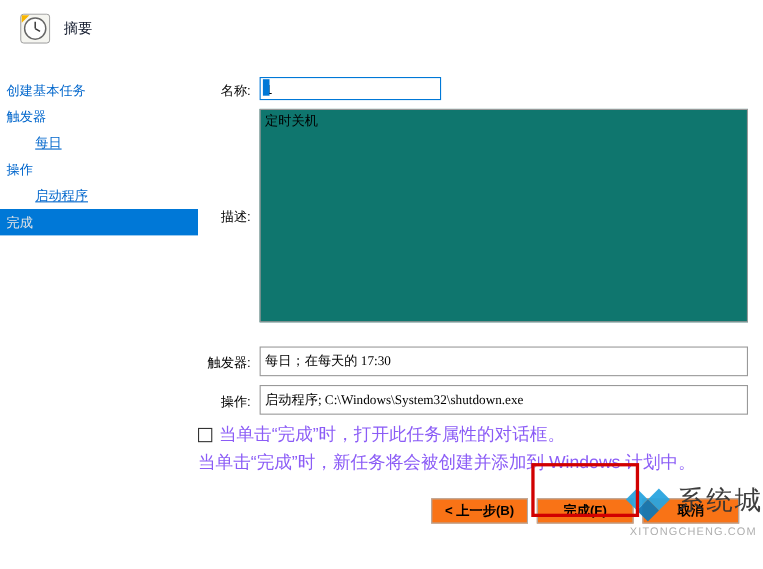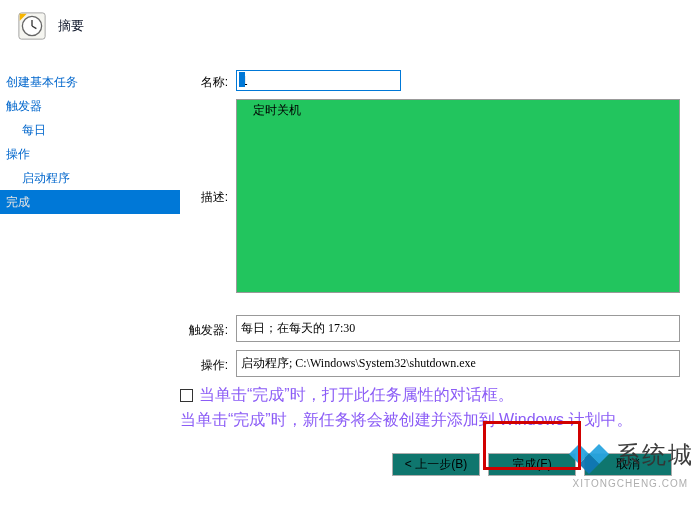--- a/index.html
+++ b/index.html
@@ -35,21 +35,22 @@
     flex-shrink: 0;
   }
   .nav-item {
     padding: 3px 6px;
     color: #0066cc;
     cursor: pointer;
     font-size: 12px;
     line-height: 18px;
   }
   .nav-item.indent {
-    padding-left: 22px;
+    padding-left: 32px;
+    text-decoration: underline;
   }
   .nav-item.selected {
     background: #0078d7;
     color: #e5e5e5;
   }
   .main {
     flex: 1;
     padding-right: 14px;
   }
   .row {
@@ -70,27 +71,27 @@
     padding: 2px 4px;
     font-family: inherit;
     font-size: 12px;
     height: 21px;
     outline: none;
   }
   .text-input::selection { background: #0078d7; color: #fff; }
   .textarea {
     flex: 1;
     border: 1px solid #999;
-    padding: 2px 16px;
+    padding: 2px 4px;
     font-family: inherit;
     font-size: 12px;
     height: 194px;
     resize: none;
     outline: none;
-    background: #22c55e;
+    background: #0f766e;
   }
   .readonly-input {
     flex: 1;
     border: 1px solid #999;
     padding: 2px 4px;
     font-family: Liberation Serif, serif;
     font-size: 12px;
     height: 27px;
     background: #fff;
     color: #000;
@@ -117,25 +118,26 @@
     display: flex;
     justify-content: flex-end;
     gap: 8px;
     margin-top: 22px;
     padding-right: 8px;
   }
   .btn {
     min-width: 88px;
     height: 23px;
     border: 1px solid #adadad;
-    background: #0f766e;
+    background: #f97316;
     font-family: inherit;
     font-size: 12px;
     cursor: pointer;
     padding: 0 0;
+    font-weight: bold;
   }
   .finish-highlight {
     position: absolute;
     border: 3px solid #d10000;
     pointer-events: none;
     z-index: 5;
   }
   .watermark {
     position: absolute;
     right: 0;

